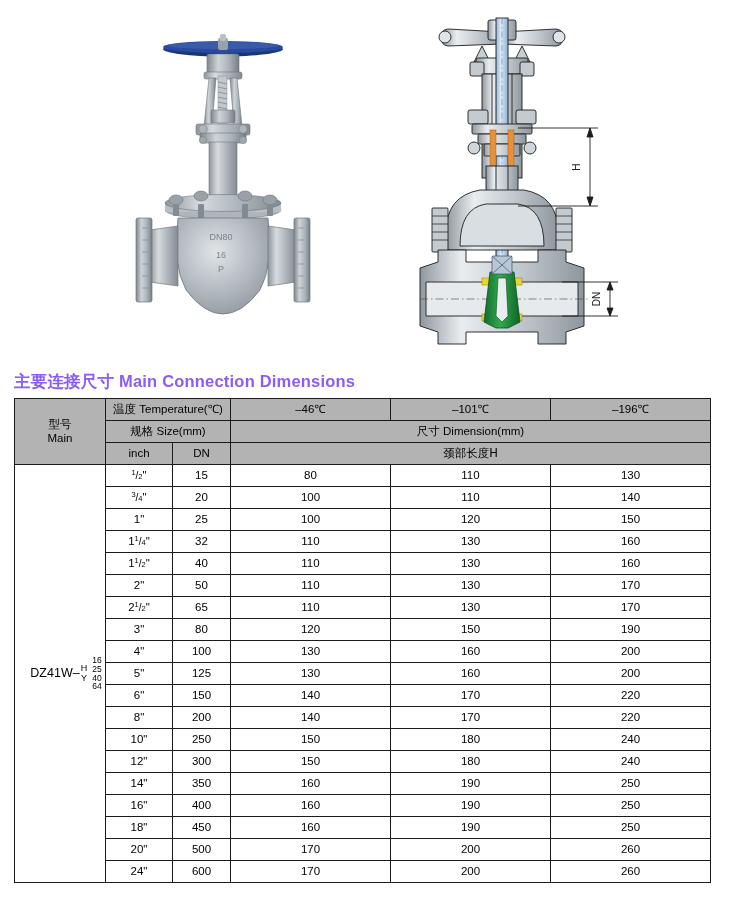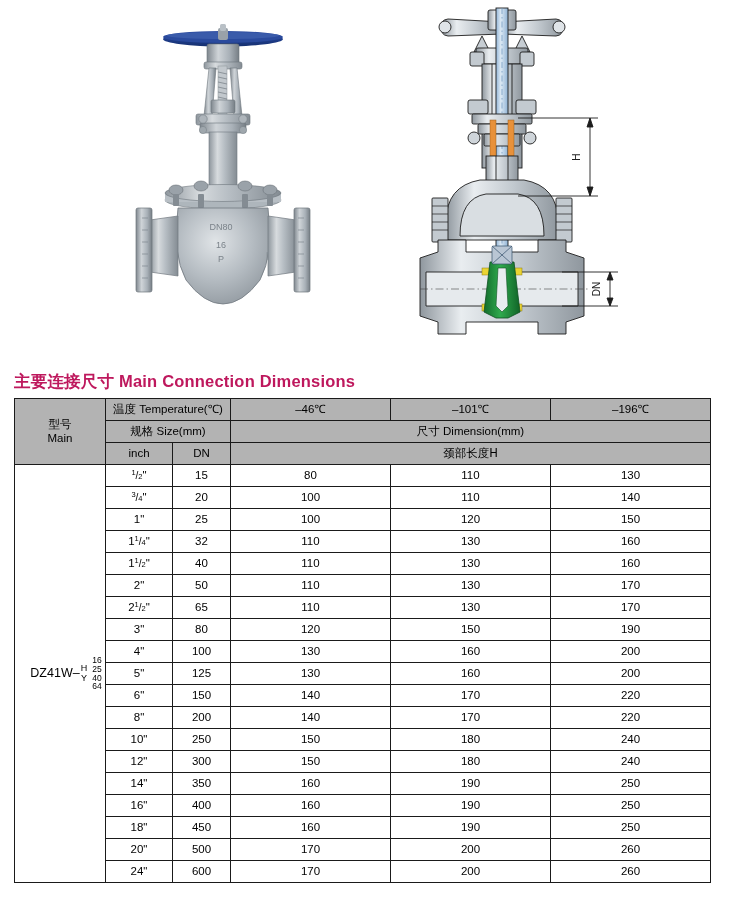--- a/index.html
+++ b/index.html
@@ -6,21 +6,21 @@
   html, body {
     margin: 0; padding: 0;
     width: 740px; height: 906px;
     background: #ffffff;
     font-family: "Liberation Sans", "DejaVu Sans", sans-serif;
     color: #000;
   }
   #page { position: relative; width: 740px; height: 906px; overflow: hidden; }
 
   
-  .figures { position: relative; height: 360px; width: 616px; }
+  .figures { position: relative; height: 360px; width: 616px; margin-top: 10px; }
   .fig { position: absolute; }
   #photo-figure { left: 108px; top: 4px; width: 230px; height: 330px; }
   #section-figure { left: 412px; top: 0px; width: 220px; height: 345px; }
   .fig svg { display: block; }
 
   
   .section-title {
     position: absolute; left: 14px; top: 371px;
     font-size: 16.5px; font-weight: bold;
     letter-spacing: .2px; white-space: nowrap;
@@ -322,21 +322,21 @@
           <line x1="150" y1="306" x2="206" y2="306"></line>
           <line x1="198" y1="272" x2="198" y2="306"></line>
           <path d="M198 272 l-3 8 h6 z"></path>
           <path d="M198 306 l-3 -8 h6 z"></path>
           <text x="188" y="289" font-family="Liberation Sans, sans-serif" font-size="10" text-anchor="middle" transform="rotate(-90 188 289)" stroke="none">DN</text>
         </g>
       </svg>
     </div>
   </div>
 
-  <div class="section-title" style="color: #be185d;">
+  <div class="section-title" style="color: #8b5cf6;">
     <span class="cn">主要连接尺寸</span>
     <span>Main Connection Dimensions</span>
   </div>
 
   <table id="dims-table">
     <colgroup>
       <col class="col-type">
         <col class="col-inch">
         <col class="col-dn">
       <col class="col-d">

